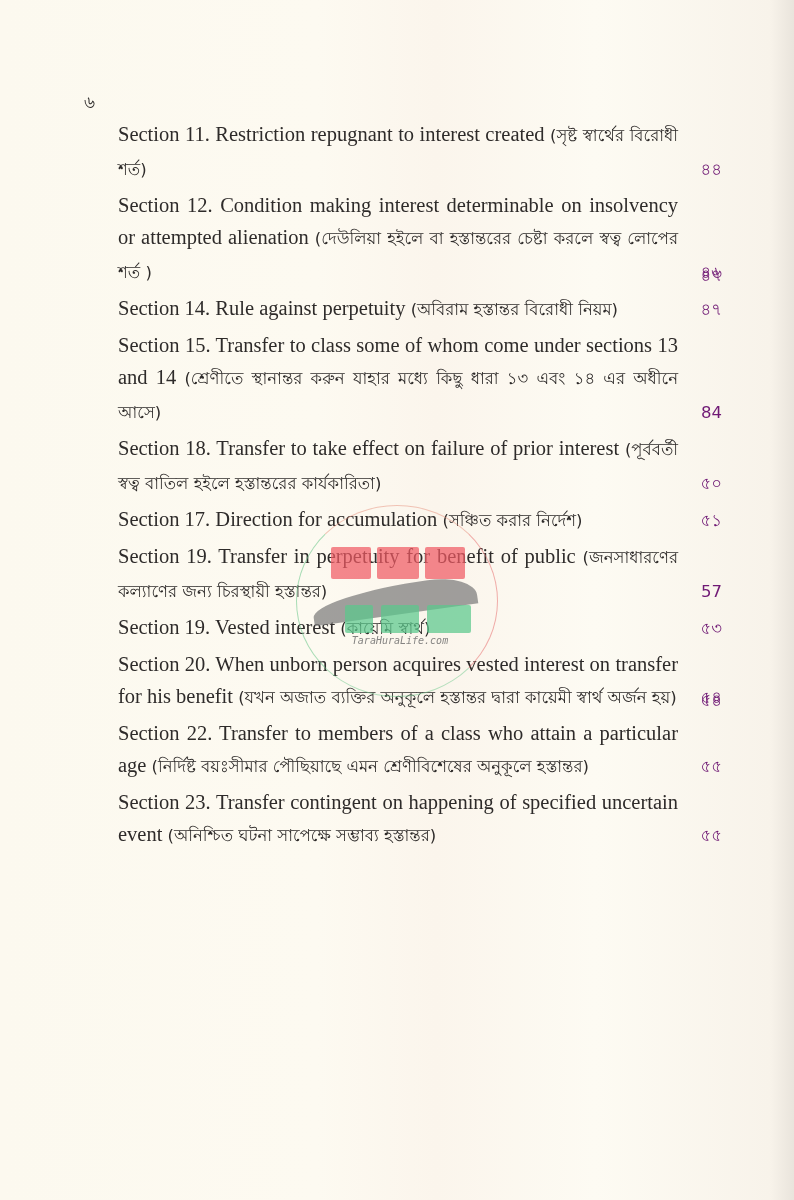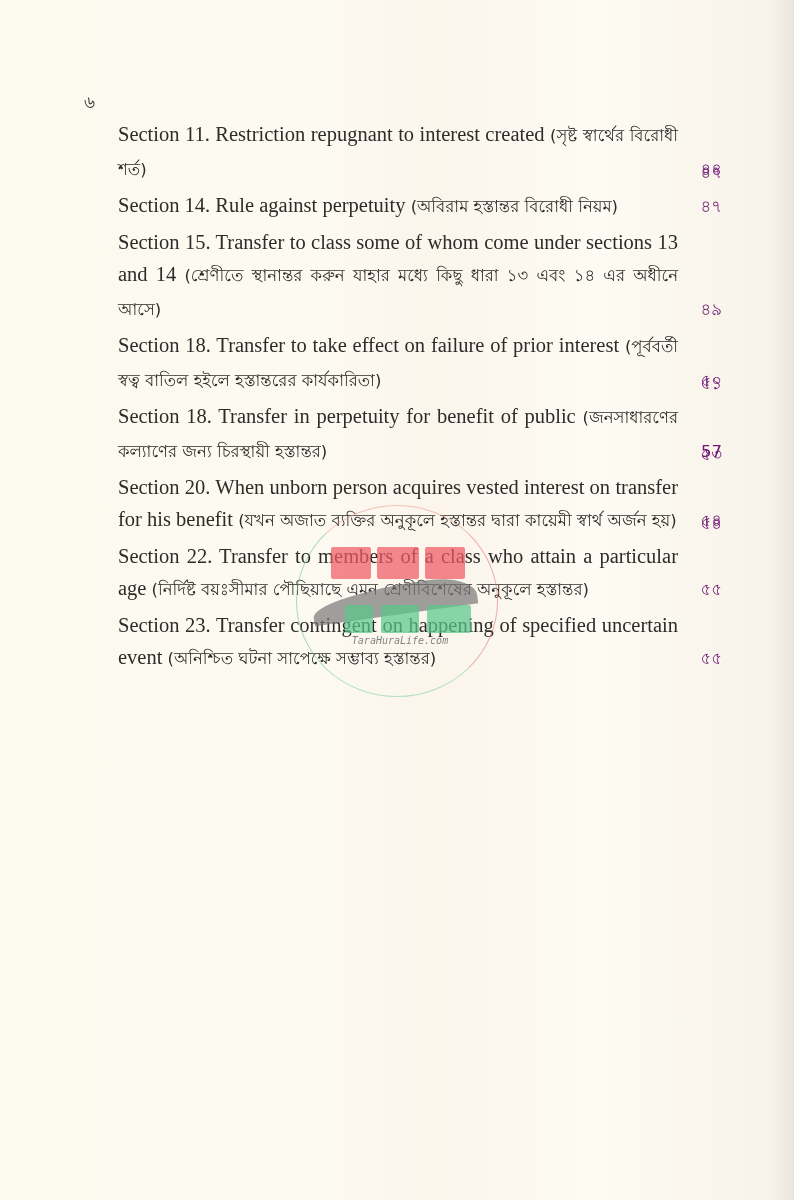--- a/index.html
+++ b/index.html
@@ -126,50 +126,56 @@
 <div class="page">
   <div class="running-head">
     <span>৬</span>
   </div>
 
   <div class="entry">
     <span class="text"><span>Section 11. Restriction repugnant to interest created</span> <span class="bn">(সৃষ্ট স্বার্থের বিরোধী শর্ত)</span></span>
     <span class="page-num">৪৪</span>
   </div>
 
+  <div class="entry">
+    <span class="text"><span>Section 12. Condition making interest determinable on insolvency or attempted alienation</span> <span class="bn">(দেউলিয়া হইলে বা হস্তান্তরের চেষ্টা করলে স্বত্ব লোপের শর্ত )</span></span>
+    <span class="page-num">৪৬</span>
+  </div>
 
   <div class="entry">
     <span class="page-num">৪৭</span>
   </div>
 
   <div class="entry">
     <span class="text"><span>Section 14. Rule against perpetuity</span> <span class="bn">(অবিরাম হস্তান্তর বিরোধী নিয়ম)</span></span>
     <span class="page-num">৪৭</span>
   </div>
 
   <div class="entry">
     <span class="text"><span>Section 15. Transfer to class some of whom come under sections 13 and 14</span> <span class="bn">(শ্রেণীতে স্থানান্তর করুন যাহার মধ্যে কিছু ধারা ১৩ এবং ১৪ এর অধীনে আসে)</span></span>
-    <span class="page-num">৪৯</span>
+    <span class="page-num">84</span>
   </div>
 
   <div class="entry">
     <span class="text"><span>Section 18. Transfer to take effect on failure of prior interest</span> <span class="bn">(পূর্ববর্তী স্বত্ব বাতিল হইলে হস্তান্তরের কার্যকারিতা)</span></span>
     <span class="page-num">৫০</span>
   </div>
 
   <div class="entry">
+    <span class="text"><span>Section 17. Direction for accumulation</span> <span class="bn">(সঞ্চিত করার নির্দেশ)</span></span>
     <span class="page-num">৫১</span>
   </div>
 
   <div class="entry">
-    <span class="text"><span>Section 18. Transfer in perpetuity for benefit of public</span> <span class="bn">(জনসাধারণের কল্যাণের জন্য চিরস্থায়ী হস্তান্তর)</span></span>
+    <span class="text"><span>Section 19. Transfer in perpetuity for benefit of public</span> <span class="bn">(জনসাধারণের কল্যাণের জন্য চিরস্থায়ী হস্তান্তর)</span></span>
     <span class="page-num">57</span>
   </div>
 
   <div class="entry">
+    <span class="text"><span>Section 19. Vested interest</span> <span class="bn">(কায়েমি স্বার্থ)</span></span>
     <span class="page-num">৫৩</span>
   </div>
 
   <div class="entry">
     <span class="text"><span>Section 20. When unborn person acquires vested interest on transfer for his benefit</span> <span class="bn">(যখন অজাত ব্যক্তির অনুকূলে হস্তান্তর দ্বারা কায়েমী স্বার্থ অর্জন হয়)</span></span>
     <span class="page-num">৫৪</span>
   </div>
 
   <div class="entry">
     <span class="page-num">৫৪</span>

